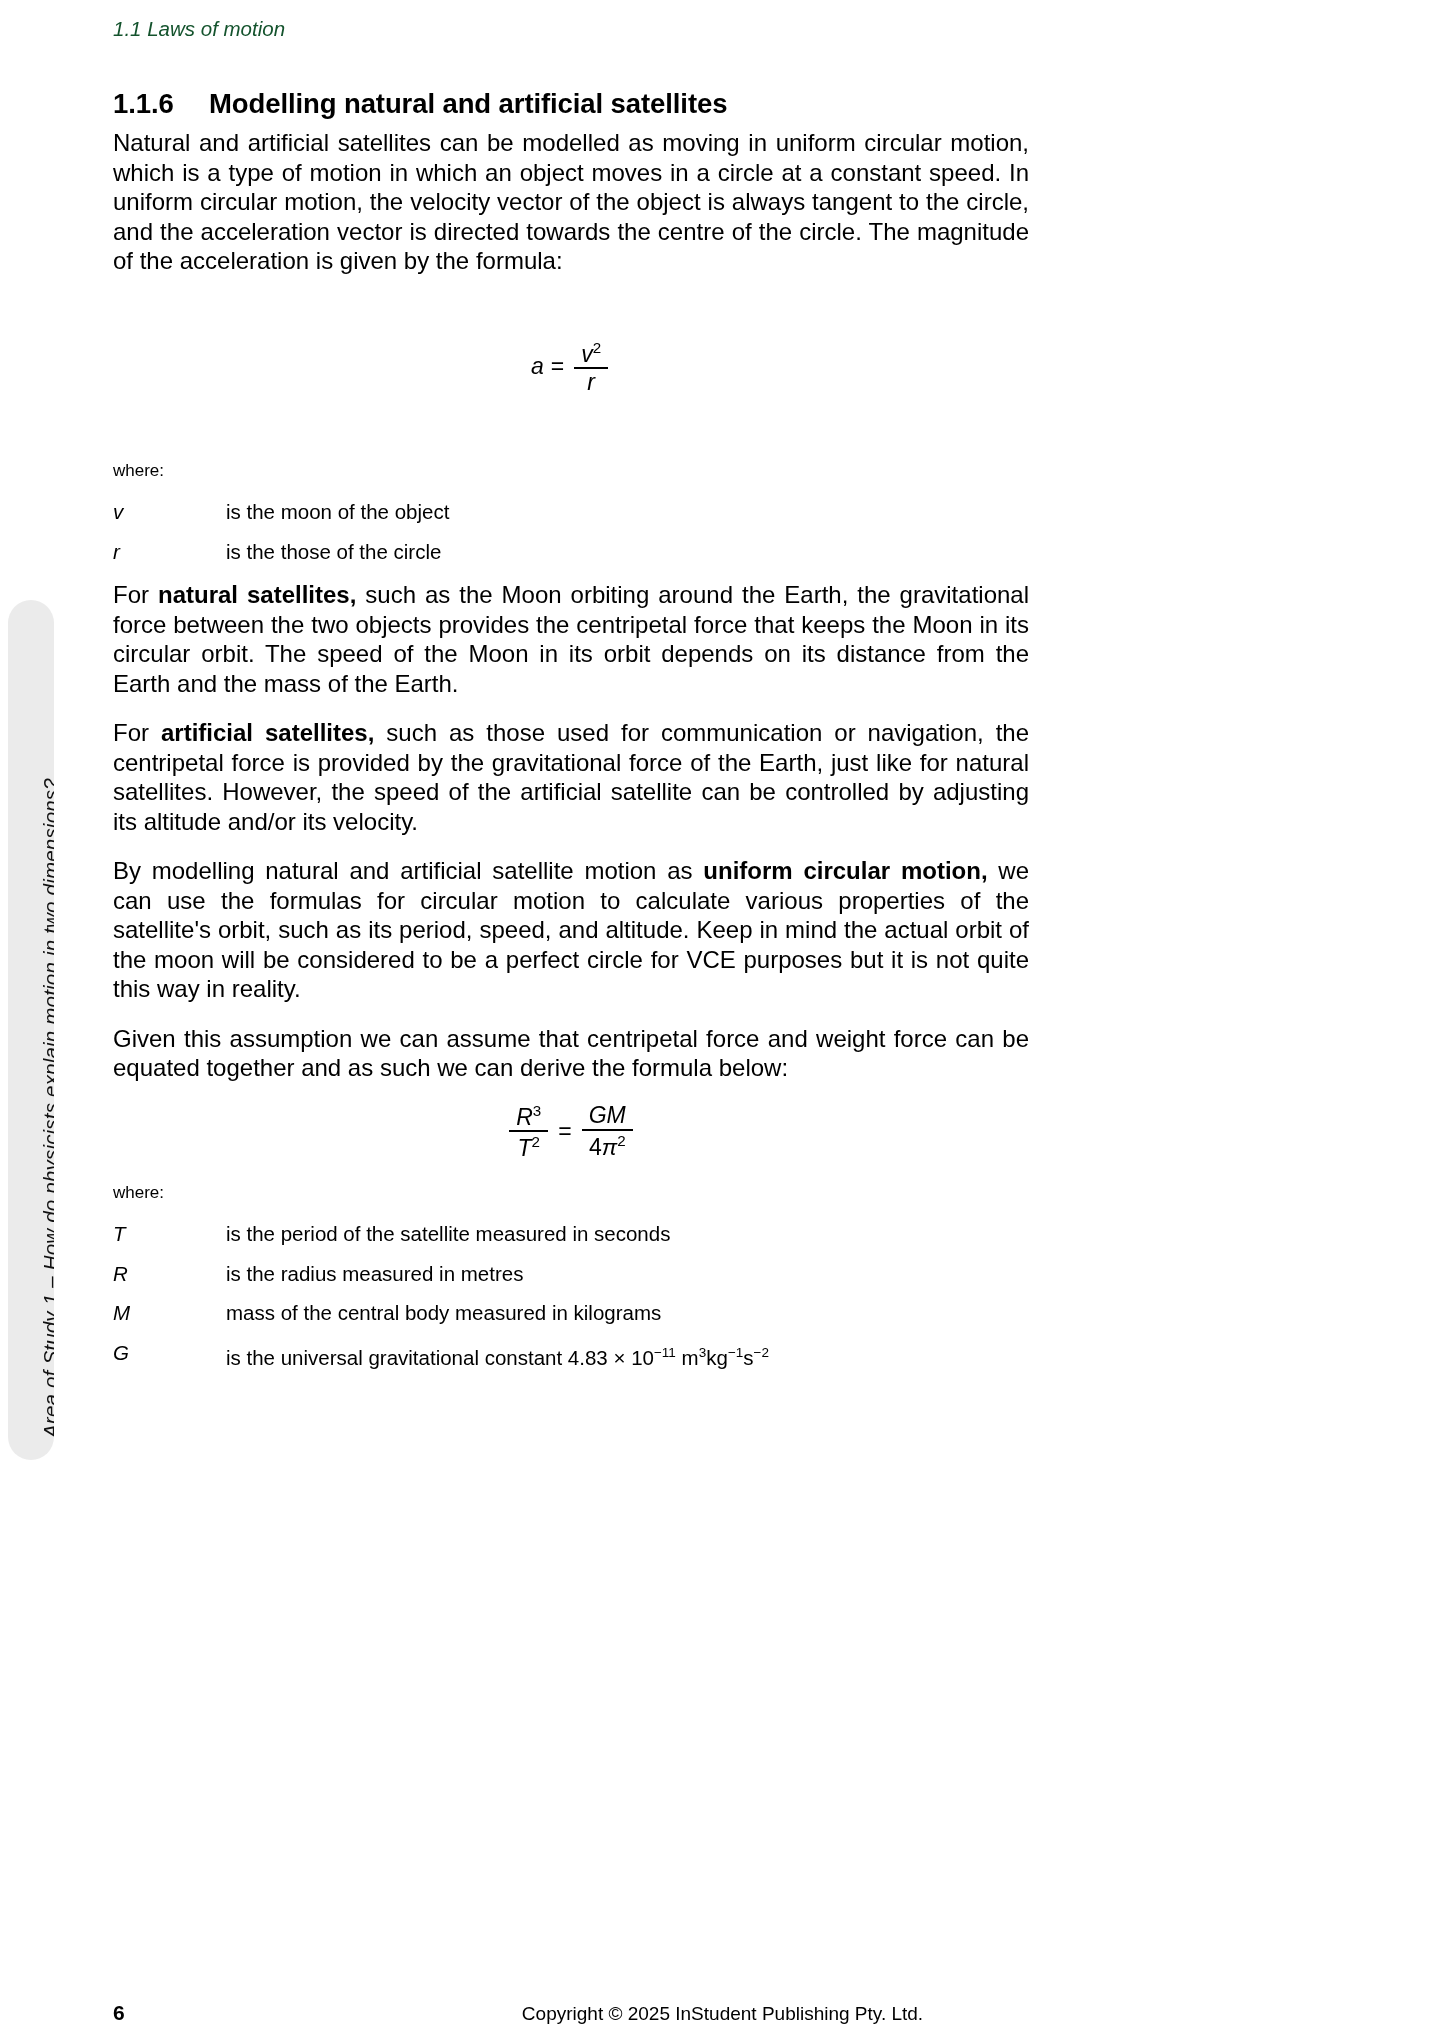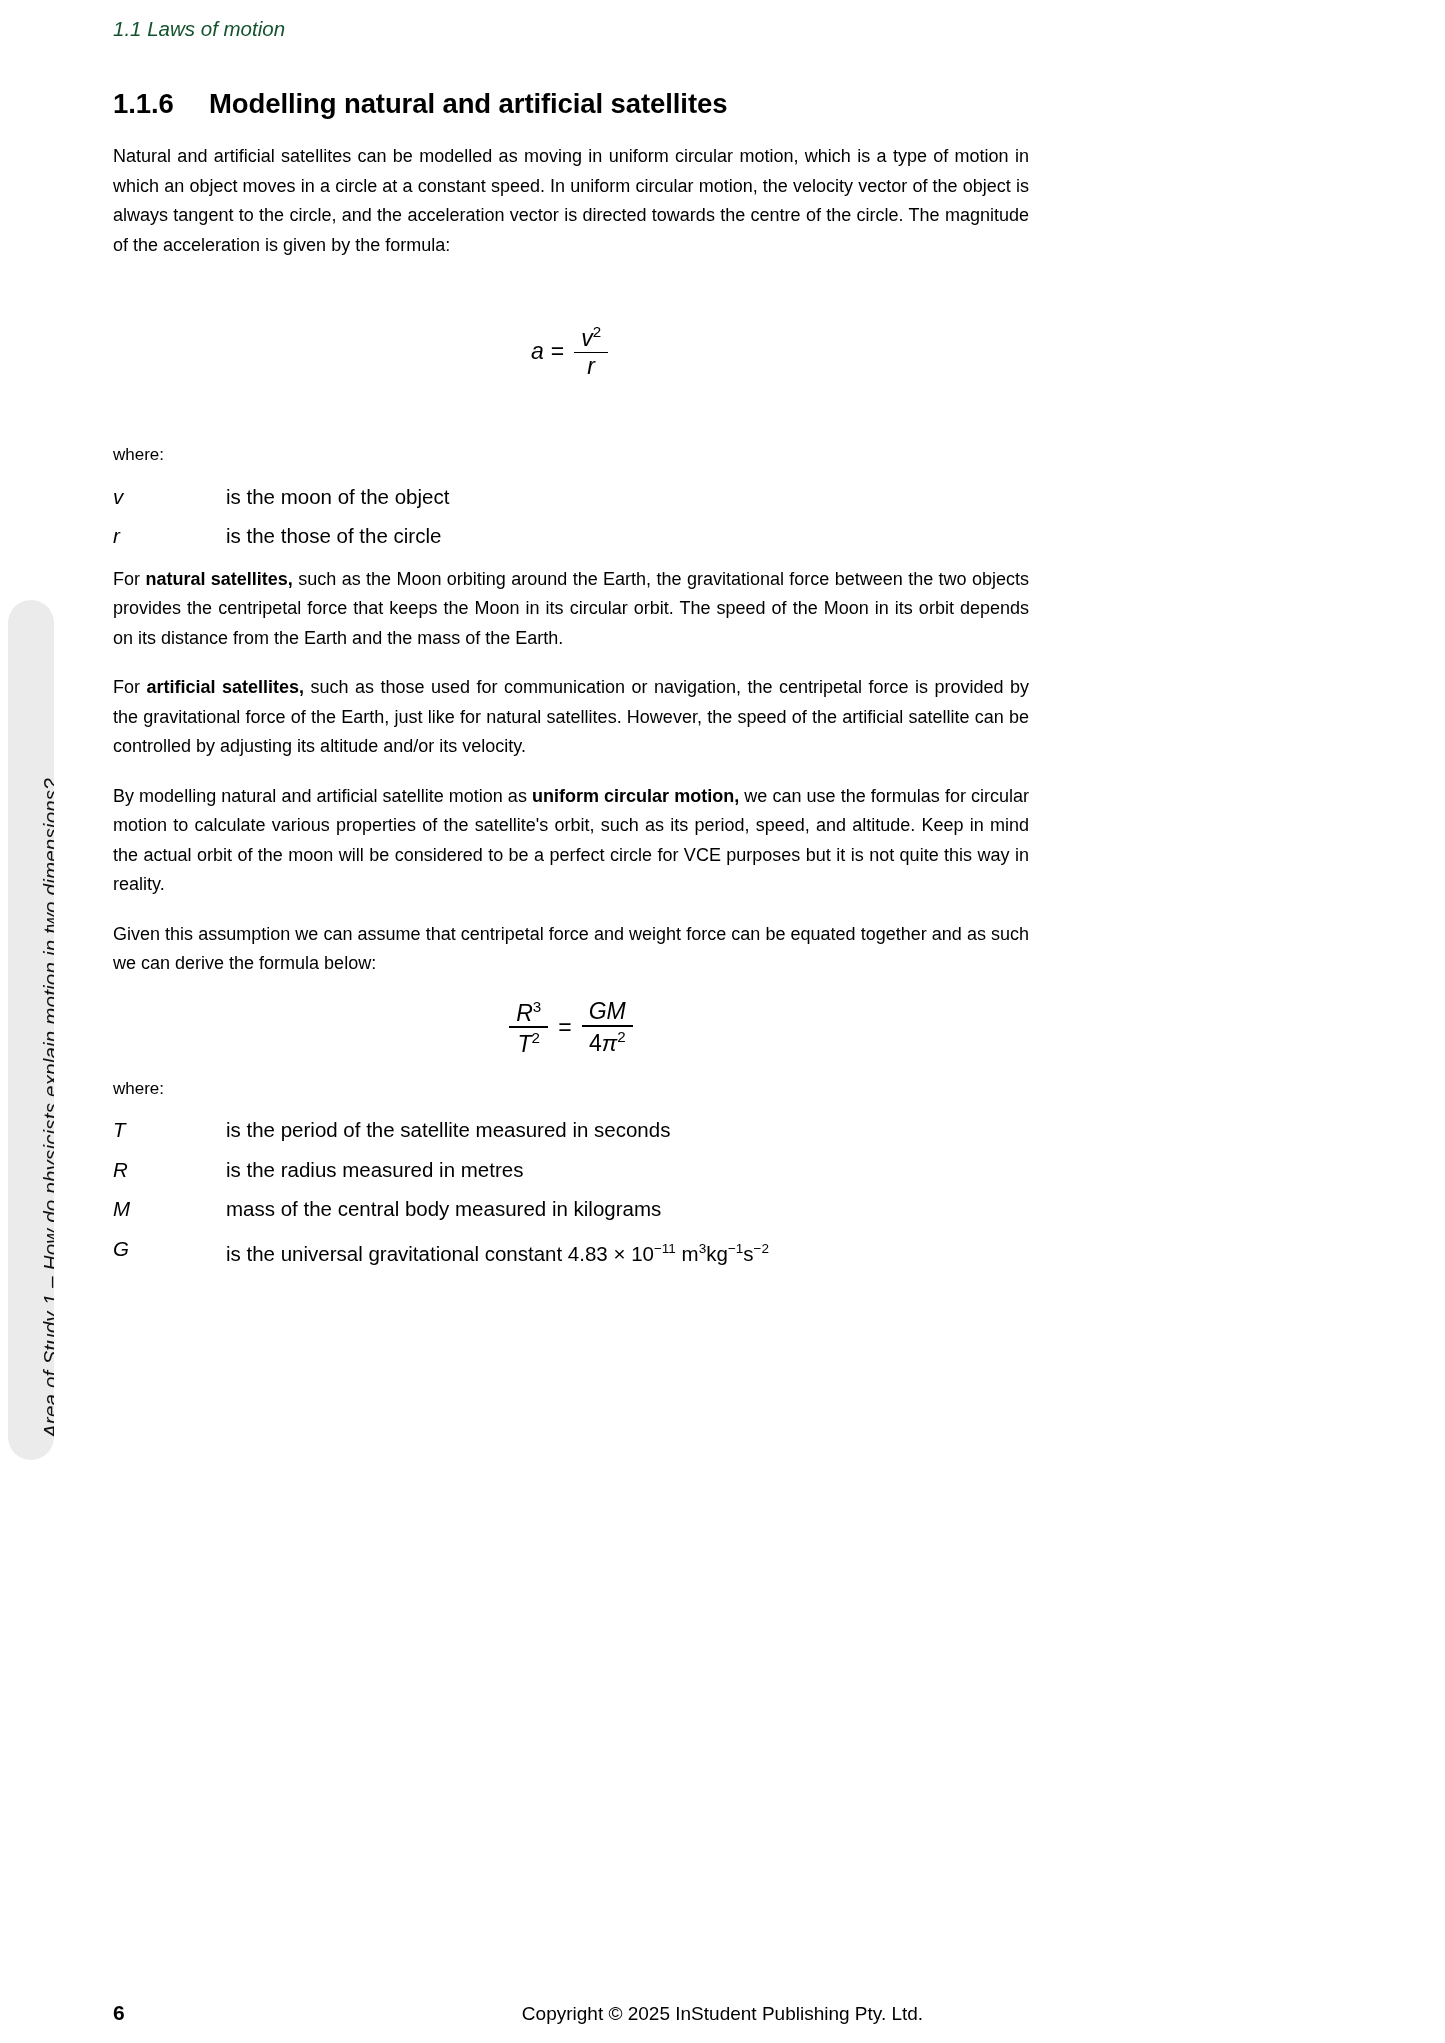--- a/index.html
+++ b/index.html
@@ -56,34 +56,34 @@
 
   
   .content {
     position: absolute;
     left: 113px;
     top: 88px;
     width: 916px;
   }
 
   h1.section-heading {
-    margin: 0 0 22px 0;
+    margin: 0 0 8px 0;
     font-size: 27.5px;
     font-weight: bold;
     letter-spacing: -0.1px;
     display: flex;
   }
   h1.section-heading .num {
     width: 96px;
     flex: 0 0 96px;
   }
 
   p.body {
     margin: 0 0 20px 0;
-    font-size: 18px;
+    font-size: 24px;
     line-height: 29.5px;
     text-align: justify;
     text-justify: inter-word;
   }
   p.body.tight { margin-bottom: 17px; }
 
   .where-label {
     margin: 0 0 12px 0;
     font-size: 17px;
     line-height: 29.5px;

